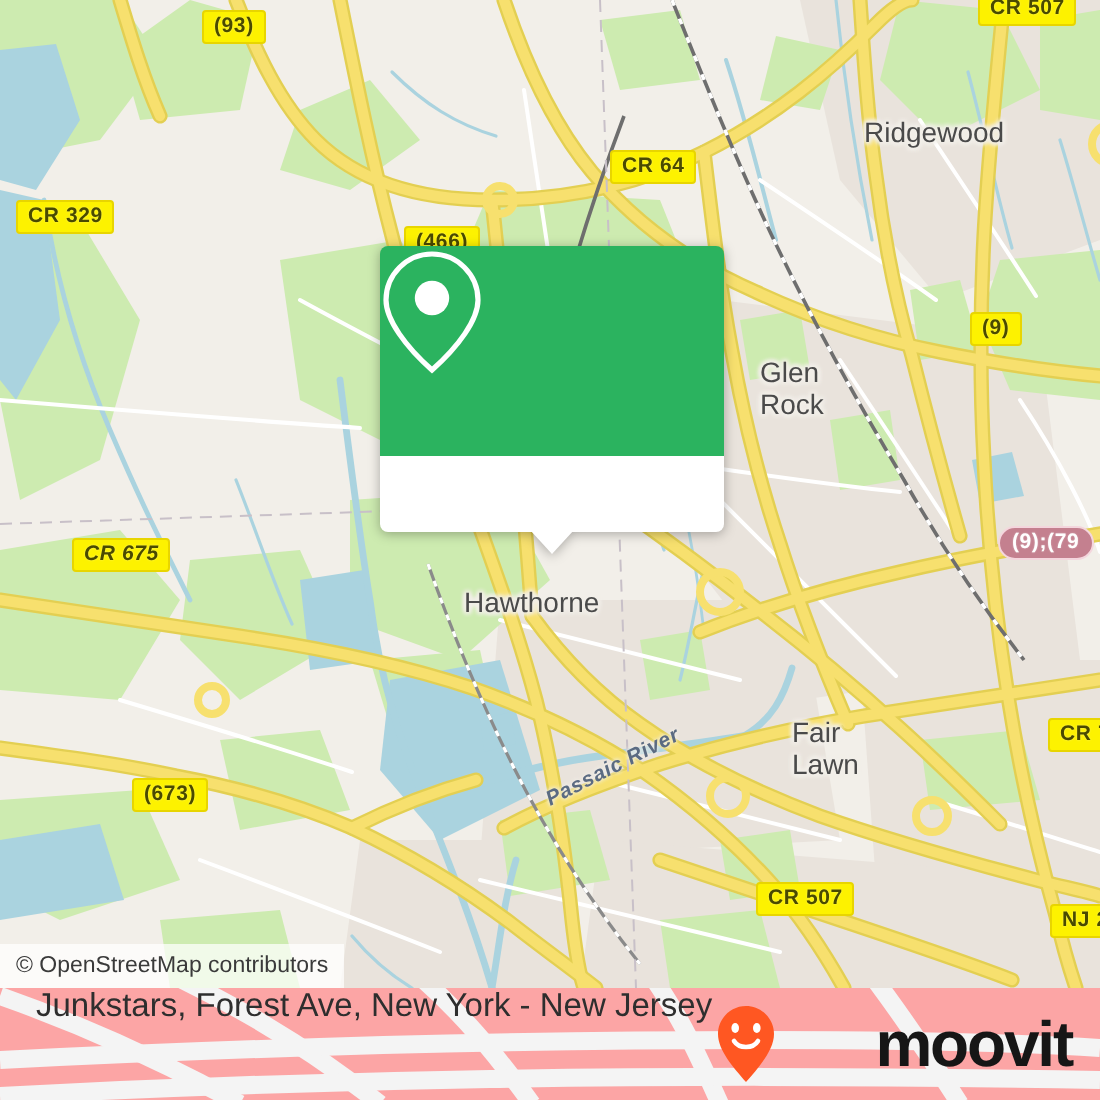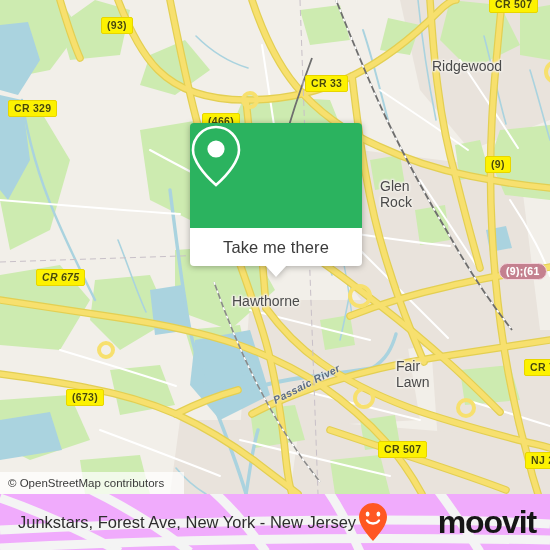--- a/index.html
+++ b/index.html
@@ -64,21 +64,21 @@
     white-space:nowrap;
     transform:rotate(-27deg);
     transform-origin:0 0;
     text-shadow:0 0 2px #f2efe9,0 0 2px #f2efe9;
   }
 
   
   .attribution{
     position:absolute;left:0;bottom:0;
     height:22px;line-height:22px;
-    padding:0 20px 0 8px;
+    padding:0 8px 0 8px;
     background:rgba(255,255,255,.72);
     color:#3a3a3a;
     font-size:11.5px;
     white-space:nowrap;
   }
 
   
   .popup{
     position:absolute;left:190px;top:123px;width:172px;
     filter:drop-shadow(0 1px 3px rgba(0,0,0,.30));
@@ -106,22 +106,22 @@
     position:absolute;left:50%;bottom:-11px;margin-left:-11px;
     width:0;height:0;
     border-left:11px solid transparent;
     border-right:11px solid transparent;
     border-top:12px solid #ffffff;
   }
 
   
   .bottombar{
     position:absolute;left:0;bottom:0;width:550px;height:56px;
-    background:#f0abfc;
-    display:flex;align-items:center;
+    background:#fca5a5;
+    display:flex;
     overflow:hidden;
   }
   .bottombar .watermark{position:absolute;left:0;top:-4px;opacity:1;}
   .bottom-title{
     position:relative;
     margin-left:18px;
     color:#2e2e2e;
     font-size:16.5px;
     white-space:nowrap;
     z-index:2;
@@ -314,42 +314,41 @@
       <div>Hawthorne</div>
     </div>
 
     <div class="placelabel two-line" style="left:396px;top:358px;">
       <div>Fair</div>
       <div>Lawn</div>
     </div>
 
     <div class="riverlabel" style="left:271px;top:395px;">Passaic River</div>
 
-    <div class="shield" style="left:101px;top:17px;">(93)</div>
-    <div class="shield" style="left:305px;top:75px;">CR 33</div>
+    <div class="shield" style="left:101px;top:5px;">(93)</div>
+    <div class="shield" style="left:305px;top:75px;">CR 64</div>
     <div class="shield" style="left:8px;top:100px;">CR 329</div>
     <div class="shield" style="left:202px;top:113px;">(466)</div>
     <div class="shield" style="left:485px;top:156px;">(9)</div>
     <div class="shield" style="left:36px;top:269px;font-style:italic;">CR 675</div>
-    <div class="shield shield-rose" style="left:499px;top:263px;">(9);(61</div>
+    <div class="shield shield-rose" style="left:499px;top:263px;">(9);(79</div>
     <div class="shield" style="left:28px;top:389px;margin-left:38px;">(673)</div>
     <div class="shield" style="left:508px;top:359px;margin-left:16px;">CR 76</div>
     <div class="shield" style="left:378px;top:441px;">CR 507</div>
     <div class="shield" style="left:525px;top:452px;">NJ 20</div>
     <div class="shield" style="left:489px;top:-4px;">CR 507</div>
 
     <div class="popup">
       <div class="popup-head">
         <svg class="pin-icon" width="52" height="66" viewBox="0 0 52 66">
           <path d="M26 4 C13.3 4 3 14.3 3 27 C3 37 13 50.5 26 62 C39 50.5 49 37 49 27 C49 14.3 38.7 4 26 4 Z" fill="none" stroke="#ffffff" stroke-width="2.6"></path>
           <circle cx="26" cy="26" r="8.6" fill="#ffffff"></circle>
         </svg>
       </div>
       <div class="popup-foot">
-        <span class="popup-foot-label">Take me there</span>
         <span class="popup-tail"></span>
       </div>
     </div>
 
     <div class="attribution">© OpenStreetMap contributors</div>
   </div>
 
   <div class="bottombar">
     <svg class="watermark" width="550" height="62" viewBox="0 0 550 62">
       <g fill="none" stroke="#f4f4f4" stroke-width="9">

